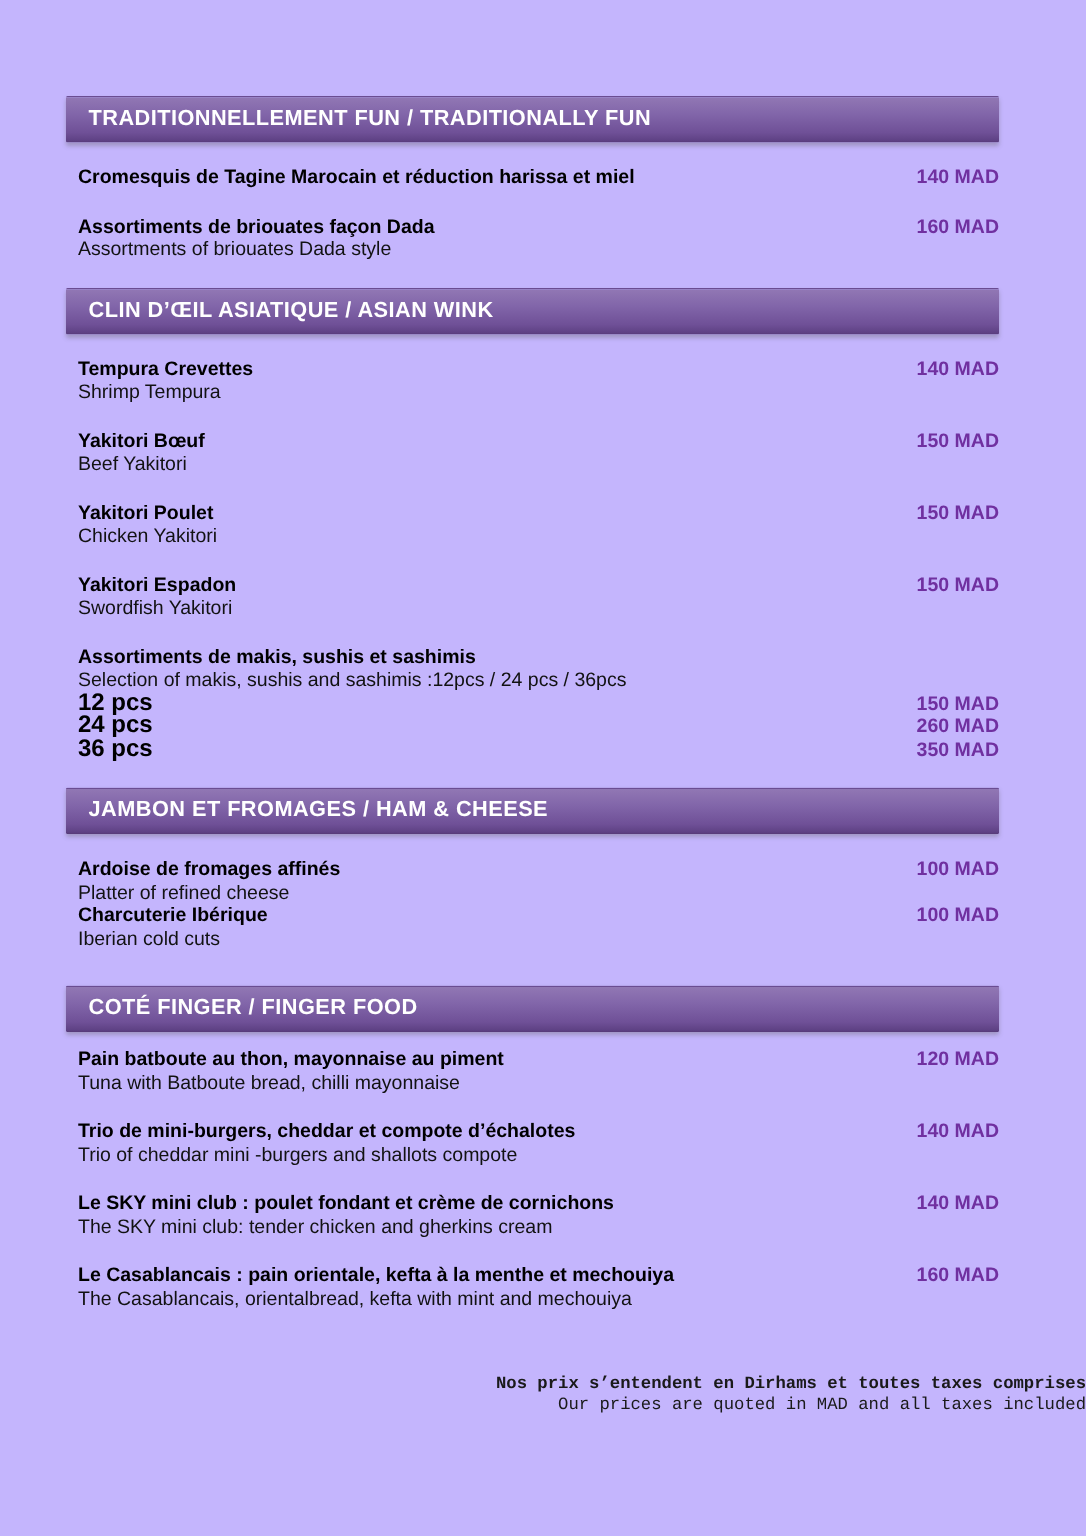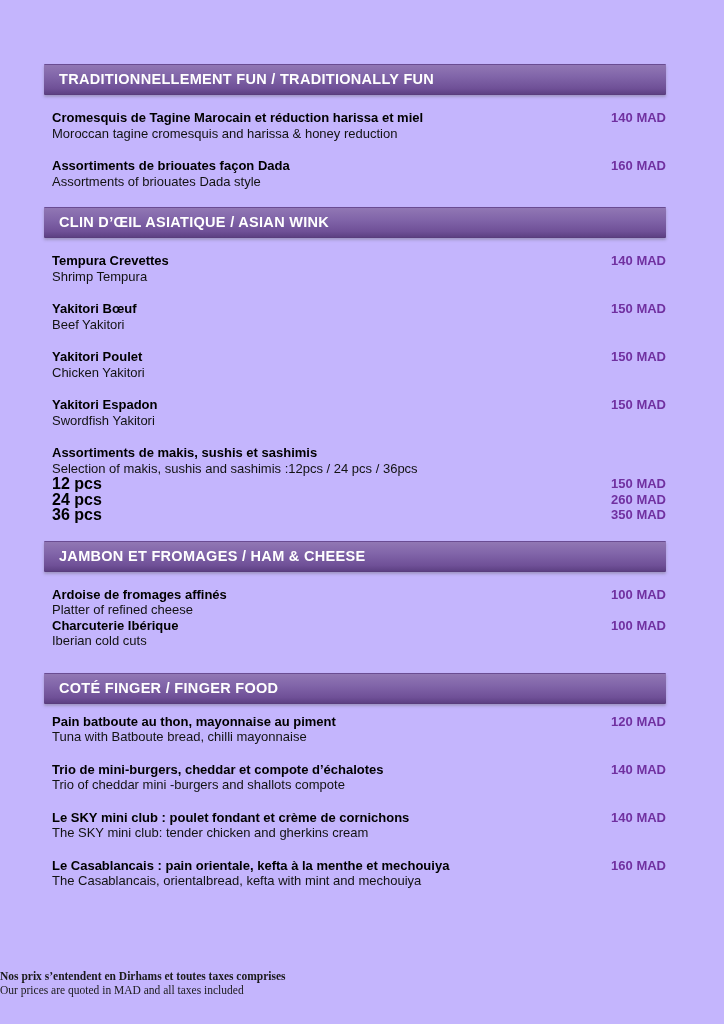--- a/index.html
+++ b/index.html
@@ -35,40 +35,39 @@
   .item-name{font-weight:bold;font-size:13px;color:#000;line-height:15.5px;}
   .item-desc{font-size:13px;color:#121212;line-height:15.5px;}
   .item-price{
     font-weight:bold;font-size:13px;line-height:15.5px;
     white-space:nowrap;padding-left:12px;
   }
   .item-block{display:block;}
   .option-row{display:flex;justify-content:space-between;align-items:flex-start;}
   .option-label{font-weight:bold;font-size:16px;color:#000;line-height:15.5px;}
   .footer{
-    position:absolute;left:0;right:0;top:970px;
-    text-align:left;
-    font-family:Liberation Serif, serif;
+    position:absolute;left:0;right:0;top:916px;
+    text-align:right;
+    font-family:Liberation Mono, monospace;
     font-size:11.5px;color:#1a1a1a;line-height:13.5px;
   }
   .footer-line1{font-weight:bold;}
 </style>
 </head>
 <body>
 
 <div class="page">
   <div class="content">
 
     <div class="section">
       <div class="banner">TRADITIONNELLEMENT FUN / TRADITIONALLY FUN</div>
       <div class="items">
         <div class="item">
           <div class="item-text">
             <div class="item-name">Cromesquis de Tagine Marocain et réduction harissa et miel</div>
-            <div class="item-desc">Moroccan tagine cromesquis and harissa &amp; honey reduction</div>
           </div>
           <div class="item-price" style="color: rgb(112, 48, 160);">140 MAD</div>
         </div>
         <div class="item">
           <div class="item-text">
             <div class="item-name">Assortiments de briouates façon Dada</div>
             <div class="item-desc">Assortments of briouates Dada style</div>
           </div>
           <div class="item-price" style="color: rgb(112, 48, 160);">160 MAD</div>
         </div>

